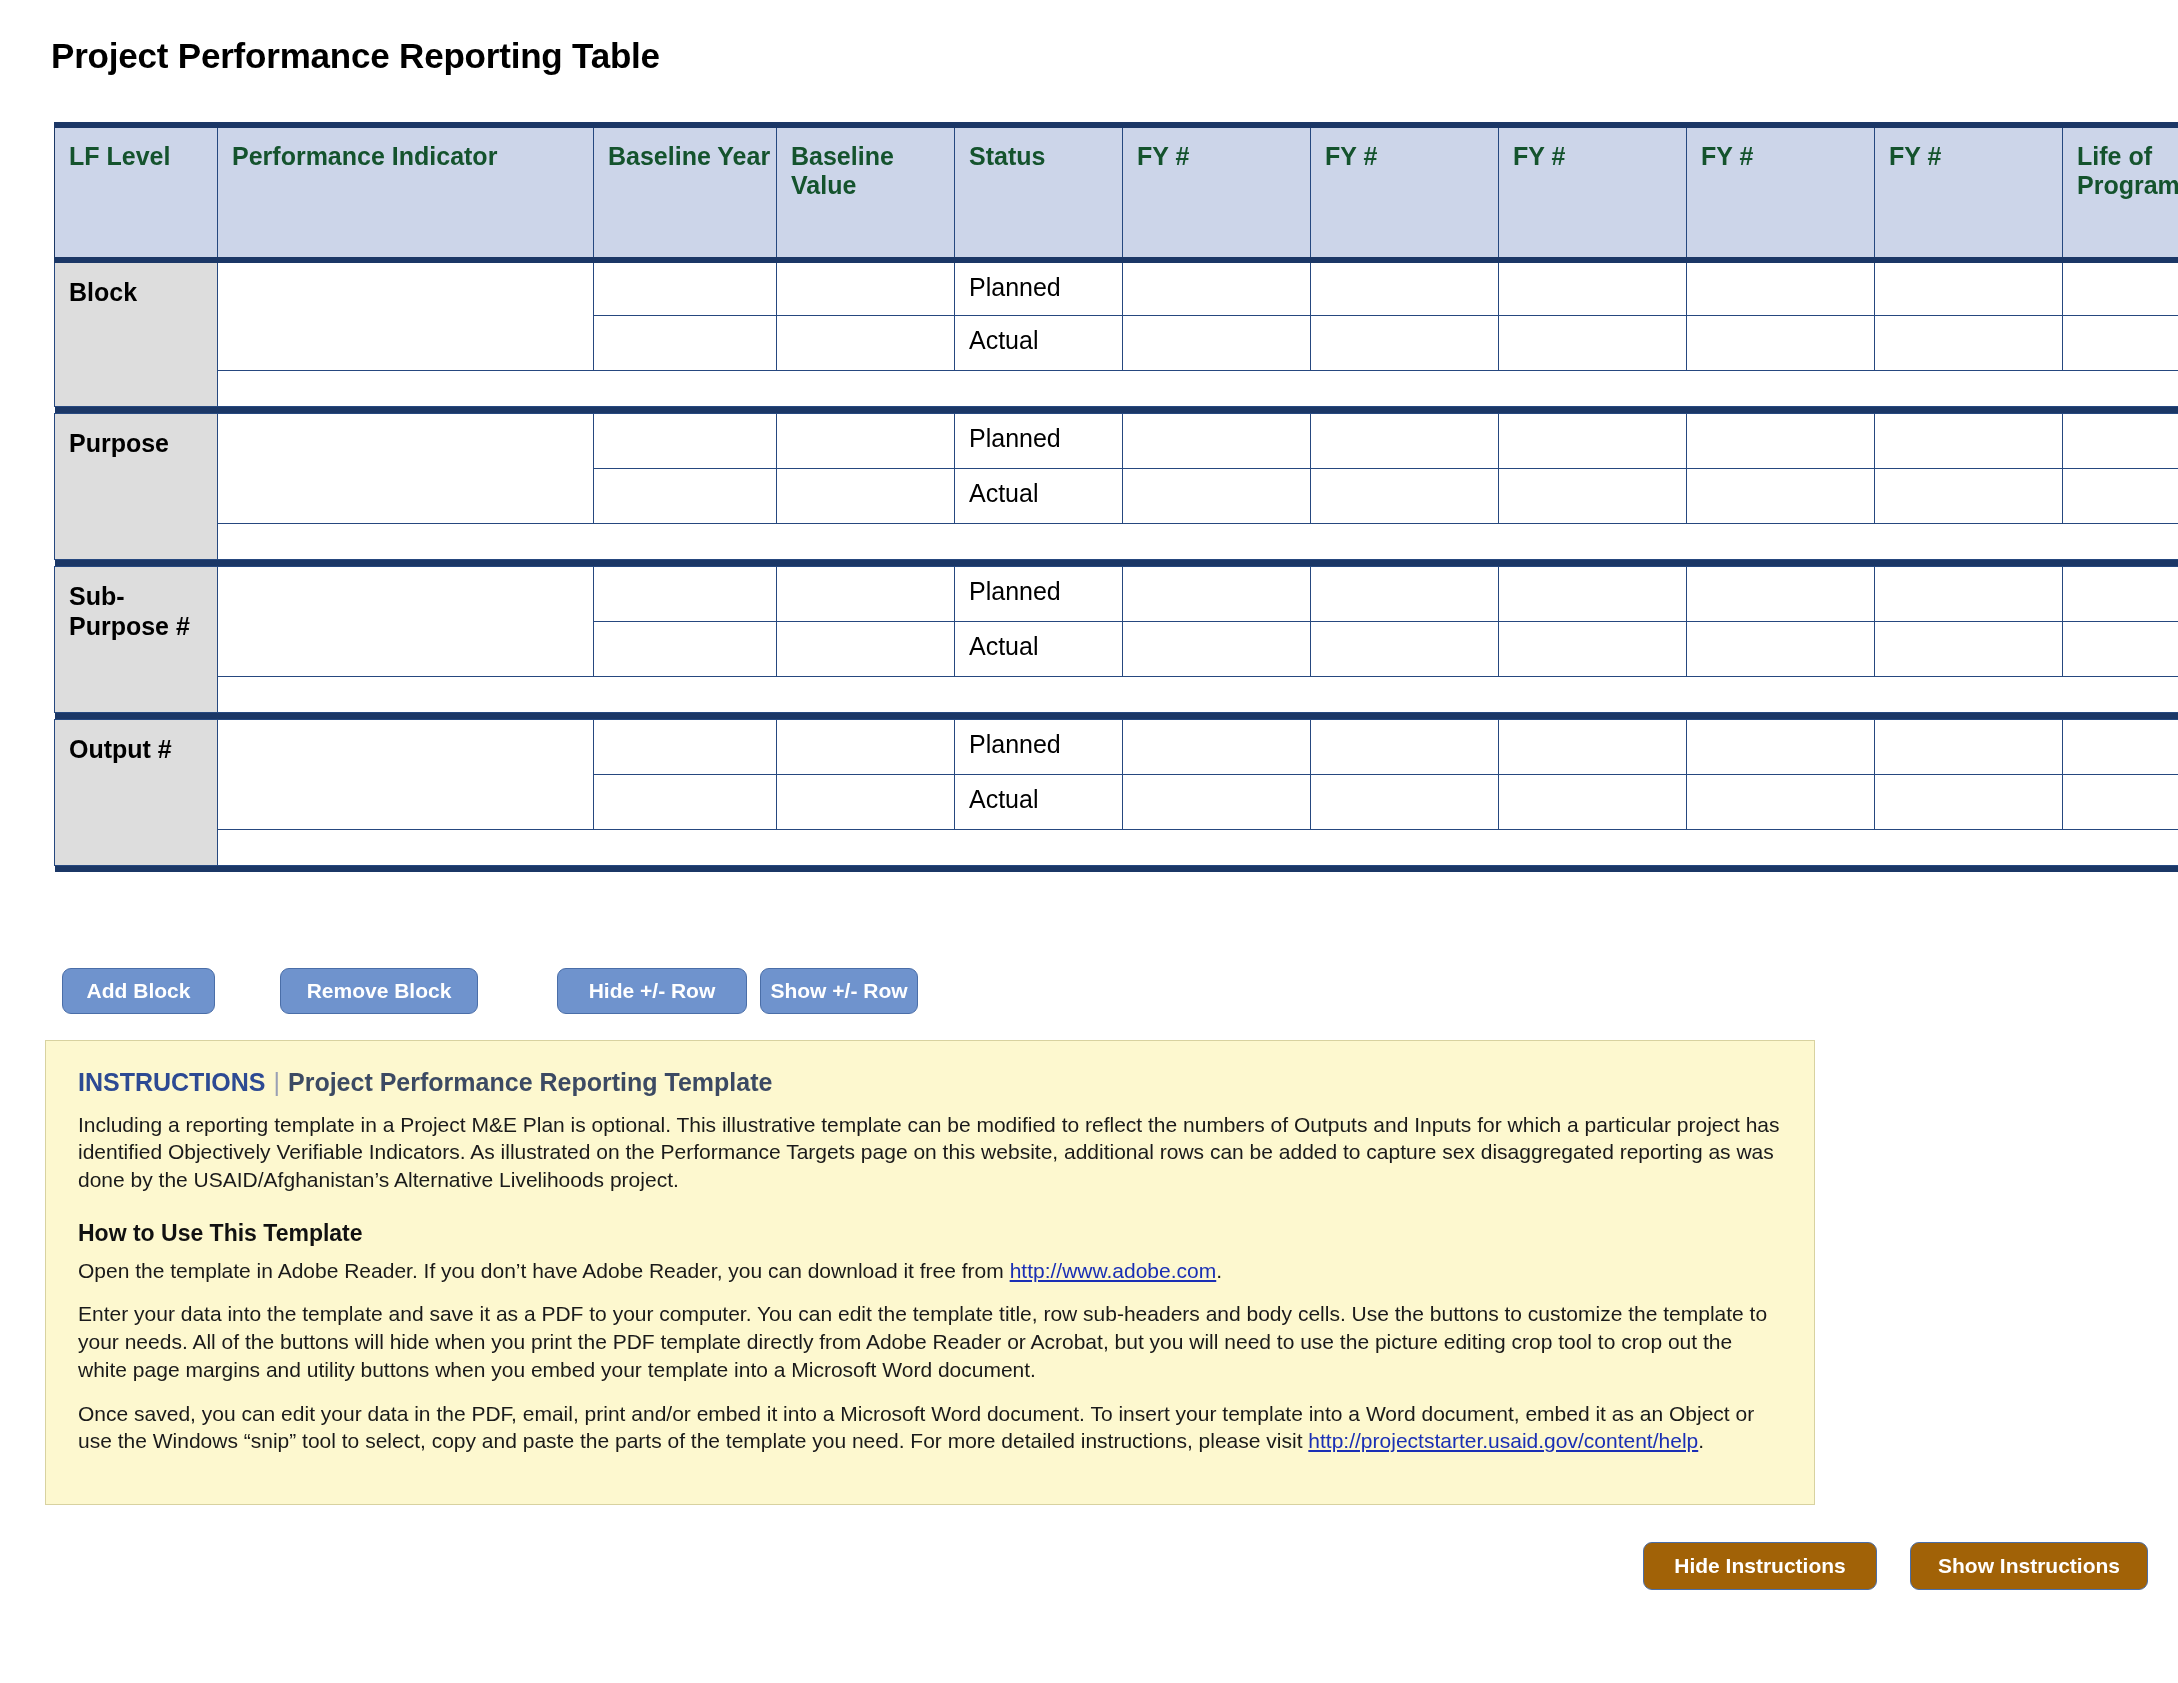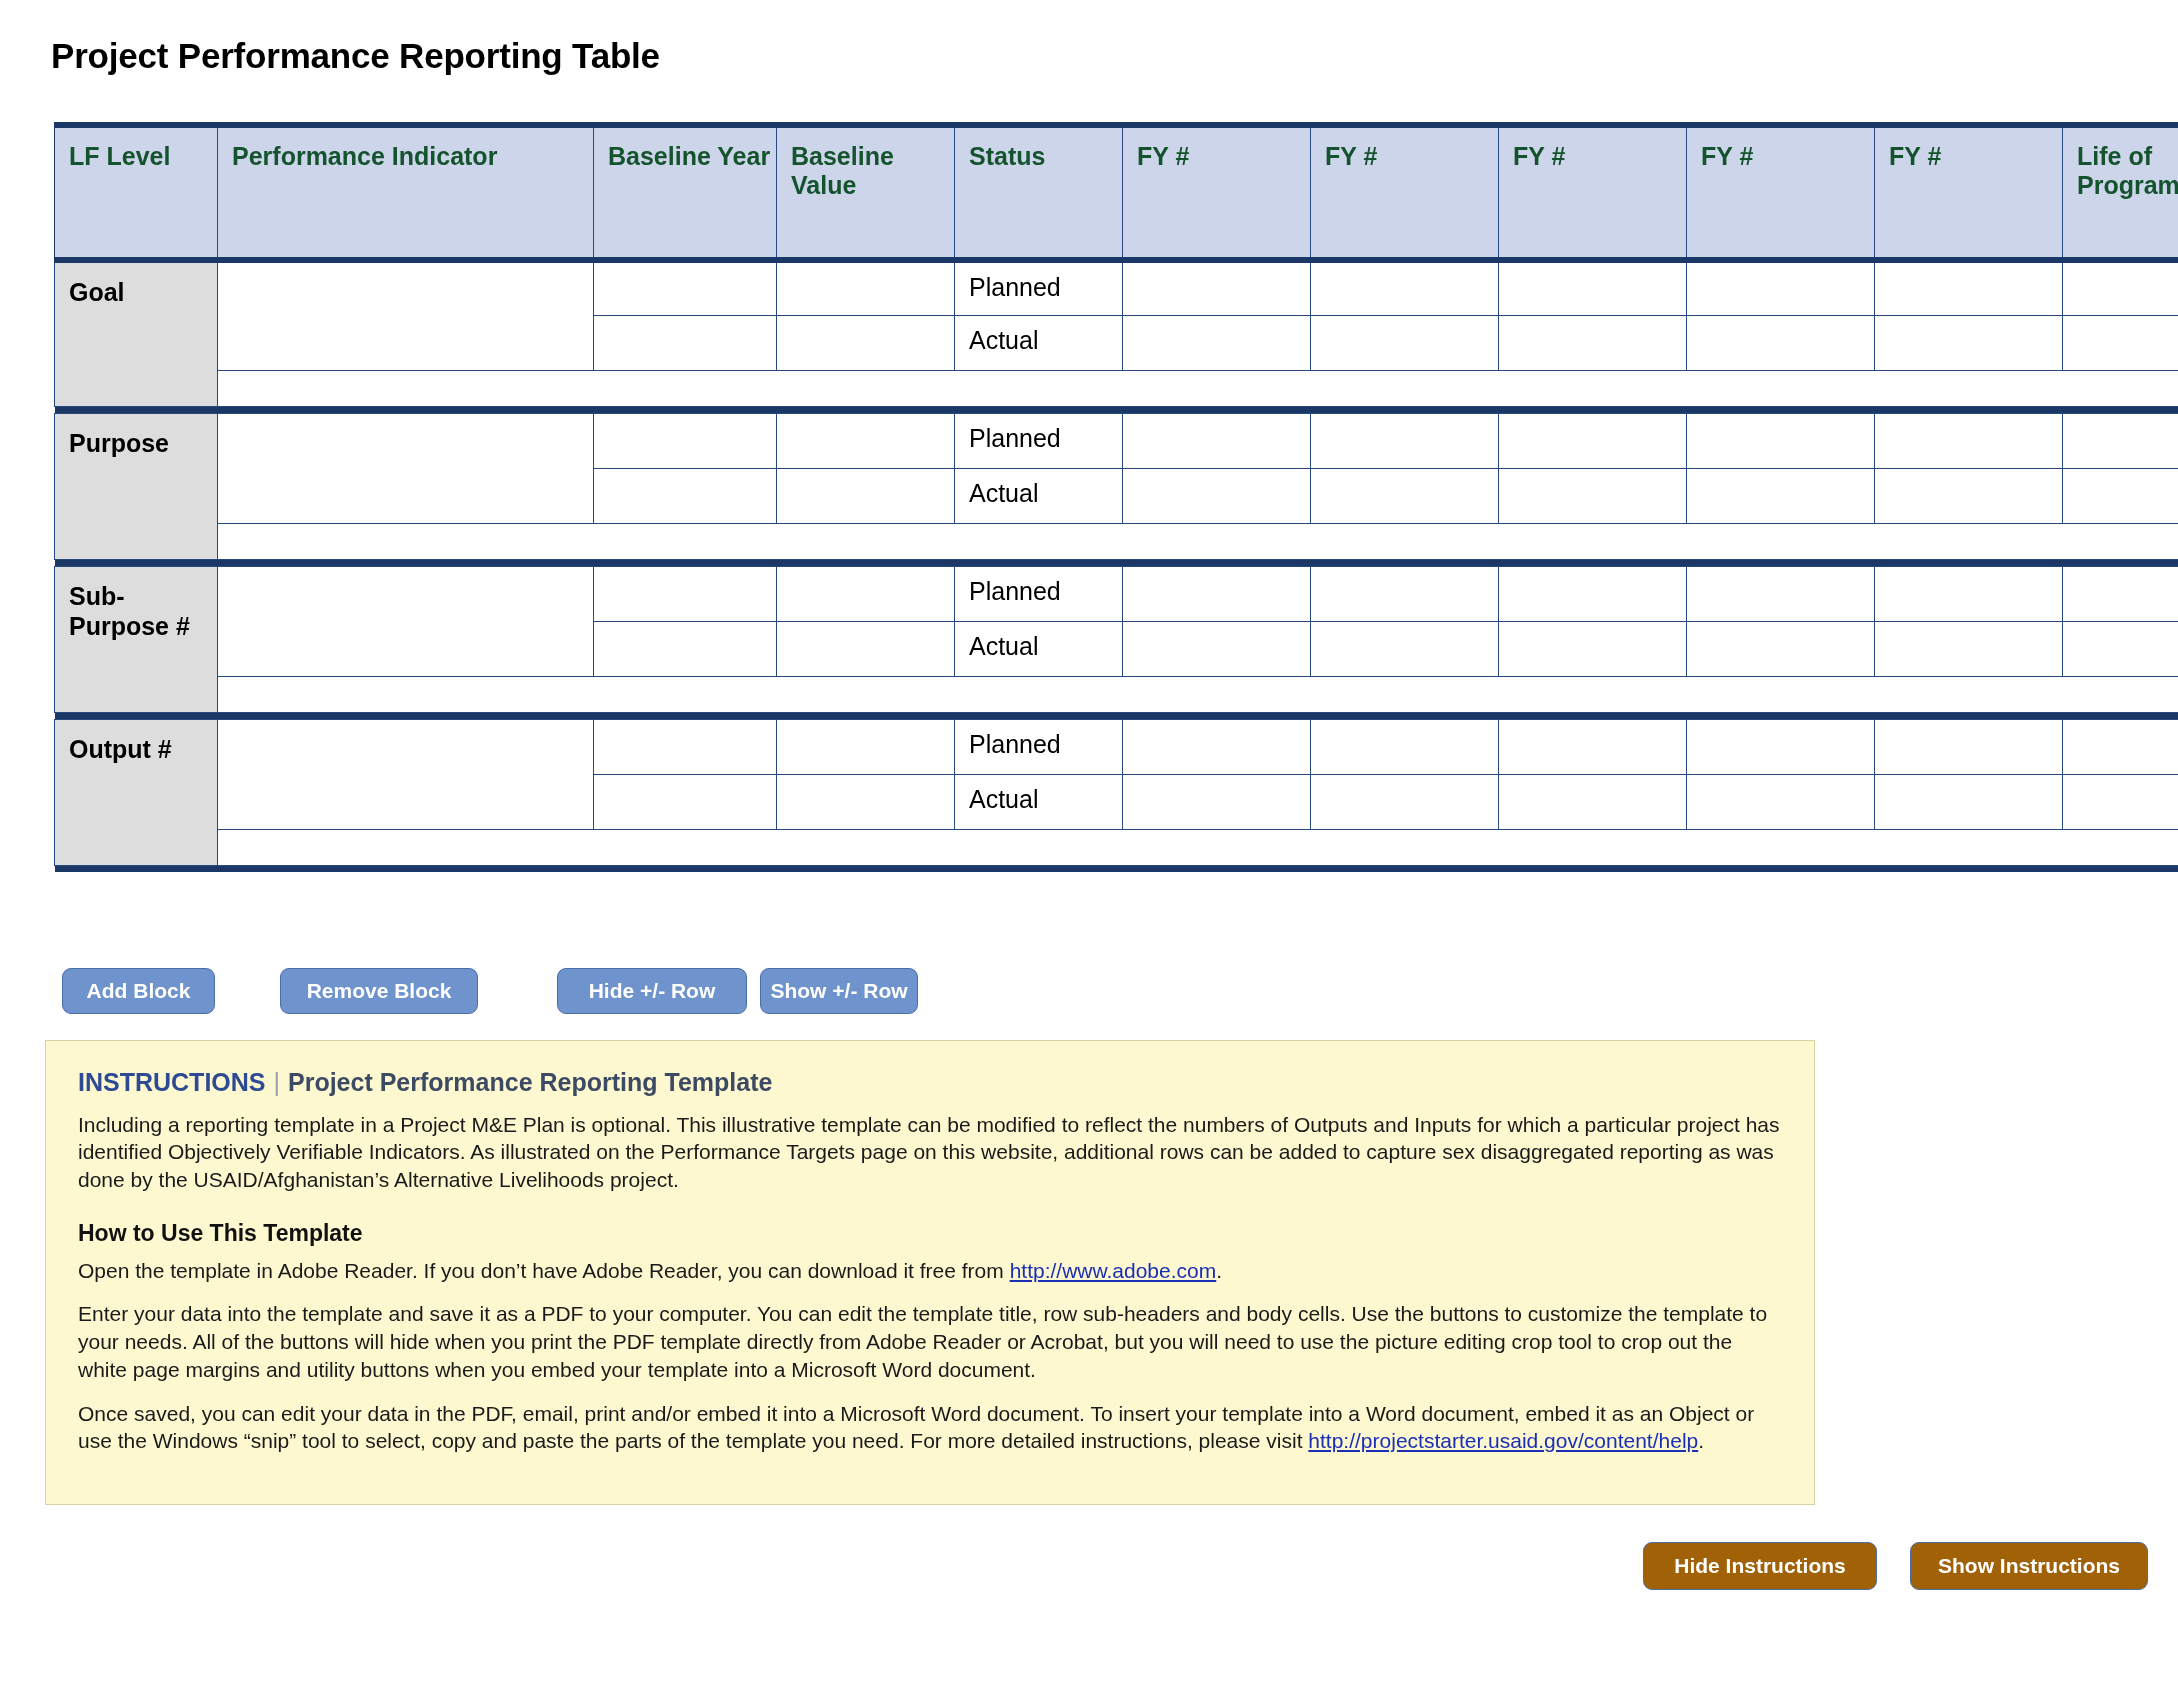--- a/index.html
+++ b/index.html
@@ -271,21 +271,21 @@
           <th>FY #</th>
           <th>FY #</th>
           <th>FY #</th>
           <th>FY #</th>
           <th>FY #</th>
           <th class="last">Life of Program</th>
         </tr>
       </thead>
       <tbody id="rt-body">
           <tr>
-            <td class="lf" rowspan="3">Goal</td>
+            <td class="lf" rowspan="3">Block</td>
             <td class="pi-cell" rowspan="2"></td>
             <td class="cell"></td>
             <td class="cell"></td>
             <td class="cell status">Planned</td>
             <td class="cell"></td>
             <td class="cell"></td>
             <td class="cell"></td>
             <td class="cell"></td>
             <td class="cell"></td>
             <td class="cell right-edge"></td>

